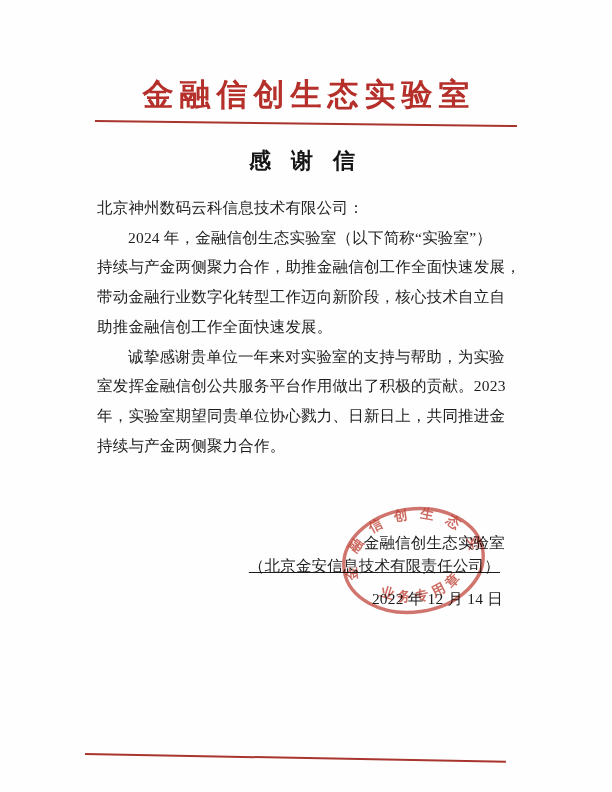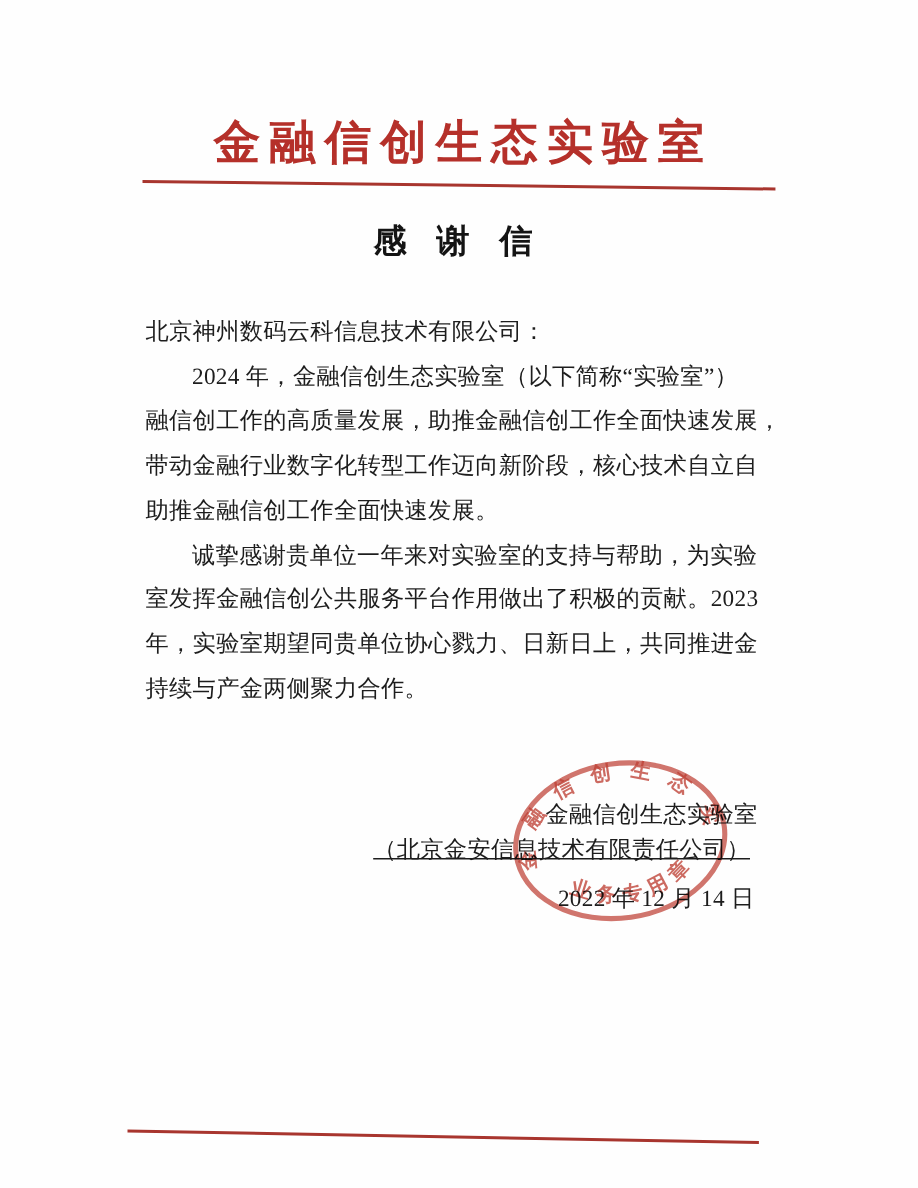--- a/index.html
+++ b/index.html
@@ -43,21 +43,21 @@
     font-weight:bold;
     color:#141414;
     letter-spacing:20px;
     padding-left:12px;
     white-space:nowrap;
   }
 
   
   .body-text{
     position:absolute;
-    left:97px;top:207px;
+    left:97px;top:193px;
     width:432px;
     font-size:15.5px;
     line-height:29.7px;
     letter-spacing:0.2px;
   }
   .body-line{ white-space:nowrap; }
   .body-line.indent{ text-indent:31px; }
 
   
   .sig-line{
@@ -100,21 +100,21 @@
 
   <div class="org-title">金融信创生态实验室</div>
 
   <div class="rule header-rule"></div>
 
   <div class="letter-title">感谢信</div>
 
   <div class="body-text">
     <div class="body-line">北京神州数码云科信息技术有限公司：</div>
     <div class="body-line indent">2024 年，金融信创生态实验室（以下简称“实验室”）</div>
-    <div class="body-line">融信创工作的高质量发展，助推金融信创工作全面快速发展，</div>
+    <div class="body-line">持续与产金两侧聚力合作，助推金融信创工作全面快速发展，</div>
     <div class="body-line">带动金融行业数字化转型工作迈向新阶段，核心技术自立自</div>
     <div class="body-line">助推金融信创工作全面快速发展。</div>
     <div class="body-line indent">诚挚感谢贵单位一年来对实验室的支持与帮助，为实验</div>
     <div class="body-line">室发挥金融信创公共服务平台作用做出了积极的贡献。2023</div>
     <div class="body-line">年，实验室期望同贵单位协心戮力、日新日上，共同推进金</div>
     <div class="body-line">持续与产金两侧聚力合作。</div>
   </div>
 
   <div class="sig-line sig-org">金融信创生态实验室</div>
   <div class="sig-line sig-company">（北京金安信息技术有限责任公司）</div>

